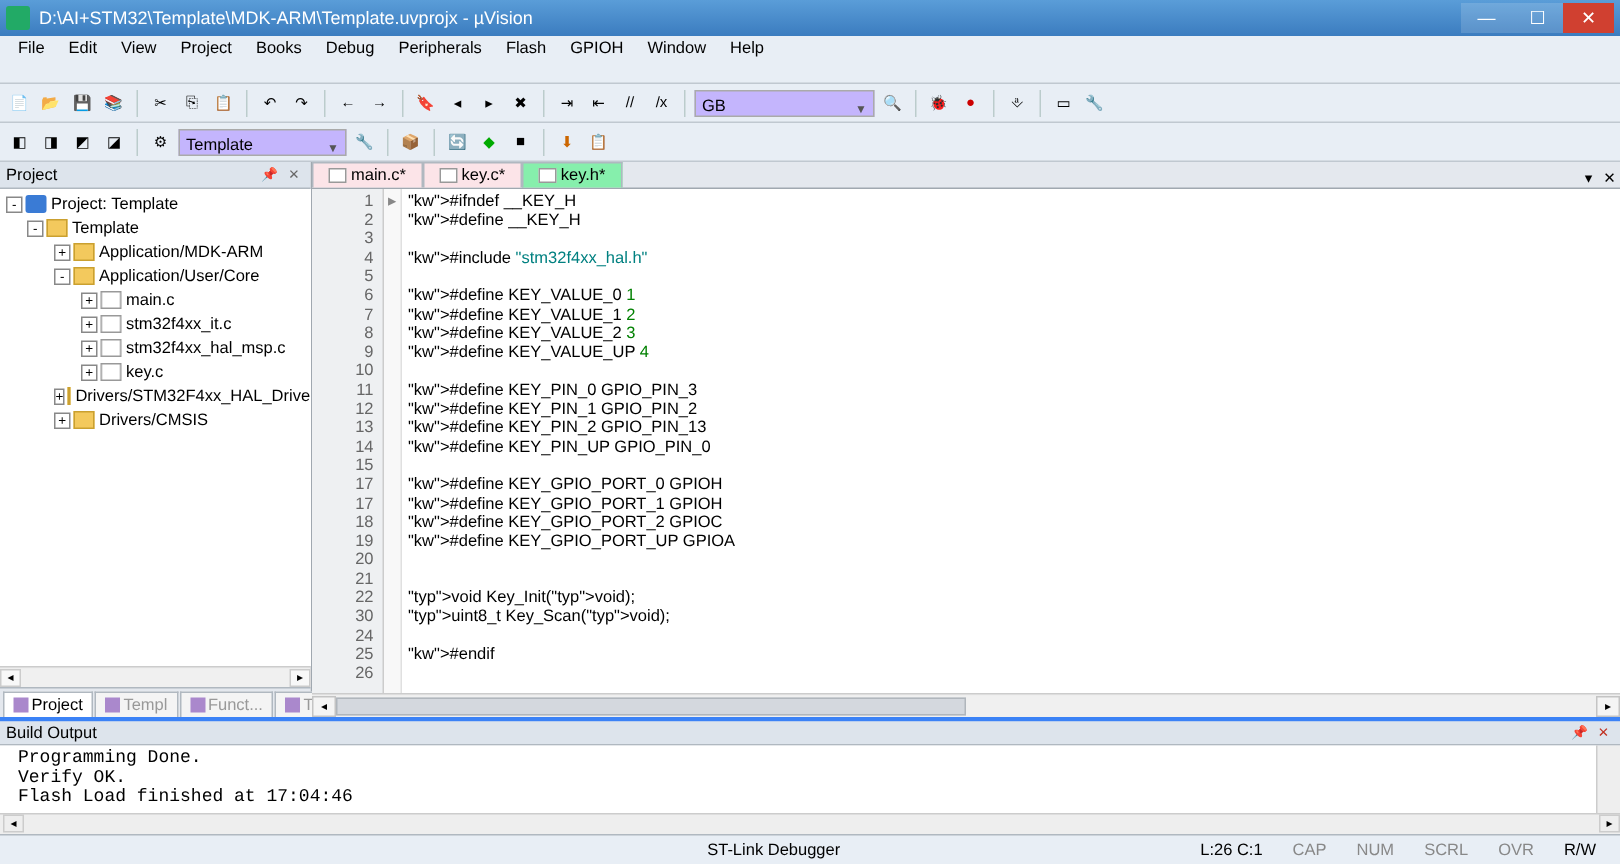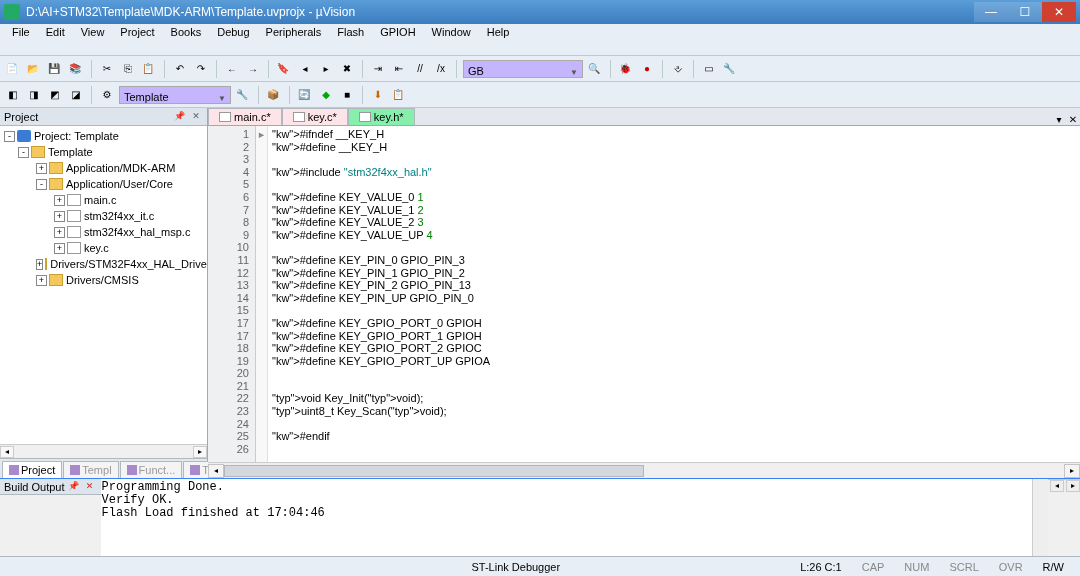--- a/index.html
+++ b/index.html
@@ -67,26 +67,26 @@
 .code { flex:1; padding:2px 4px; line-height:12.6px; white-space:pre; position:relative; }
 .code .ln { height:12.6px; }
 .str { color:#008080; }
 .num { color:#008000; }
 
 .edscroll { height:16px; background:#eee; border-top:1px solid #ccc; display:flex; align-items:center; }
 .edscroll .sbtn2 { width:16px; height:14px; border:1px solid #c4c4c4; background:#f4f4f4; font-size:8px; text-align:center; line-height:12px; }
 .edscroll .strack2 { flex:1; height:14px; background:#f0f0f0; position:relative; }
 .edscroll .sthumb { position:absolute; left:0; width:420px; height:12px; top:1px; background:#d4d8de; border:1px solid #b0b6bc; }
 
-.buildpane { height:78px; display:flex; flex-direction:row; border-top:1px solid #3b82f6; }
+.buildpane { height:78px; display:flex; flex-direction:column; border-top:3px solid #3b82f6; }
 .buildpane .bhdr { height:16px; background:#dde4ec; display:flex; align-items:center; padding:0 4px; font-size:11px; border-bottom:1px solid #b0b8c0; }
 .buildpane .bhdr .sp { flex:1; }
 .buildpane .bhdr .bbtn { width:14px; height:12px; font-size:9px; color:#666; text-align:center; margin-left:2px; }
 .buildpane .bbtn.close { color:#c03020; }
-.buildout { flex:1; background:#fff; font-family:"Courier New",monospace; font-size:12px; padding:2px 1px; line-height:13px; white-space:pre; overflow:hidden; }
+.buildout { flex:1; background:#fff; font-family:"Courier New",monospace; font-size:12px; padding:2px 12px; line-height:13px; white-space:pre; overflow:hidden; }
 .buildscroll { width:16px; background:#eee; border-left:1px solid #ccc; }
 .buildrow { flex:1; display:flex; }
 .buildbot { height:14px; background:#eee; border-top:1px solid #ccc; display:flex; }
 .buildbot .sbtn3 { width:14px; height:12px; border:1px solid #ccc; font-size:8px; text-align:center; margin-left:2px; }
 .buildbot .sp { flex:1; }
 
 .statusbar { height:20px; background:#e8eef5; border-top:1px solid #b0b8c0; display:flex; align-items:center; padding:0 6px; font-size:11px; }
 .statusbar .cell { padding:0 10px; }
 .statusbar .sp { flex:1; }
 .statusbar .dim { color:#888;text-align:right; }
@@ -303,21 +303,21 @@
           <div>13</div>
           <div>14</div>
           <div>15</div>
           <div>17</div>
           <div>17</div>
           <div>18</div>
           <div>19</div>
           <div>20</div>
           <div>21</div>
           <div>22</div>
-          <div>23</div>
+          <div>30</div>
           <div>24</div>
           <div>25</div>
           <div>26</div>
         </div>
       <div class="foldcol" id="foldcol">
           <div>▸</div>
           <div>&nbsp;</div>
           <div>&nbsp;</div>
           <div>&nbsp;</div>
           <div>&nbsp;</div>

